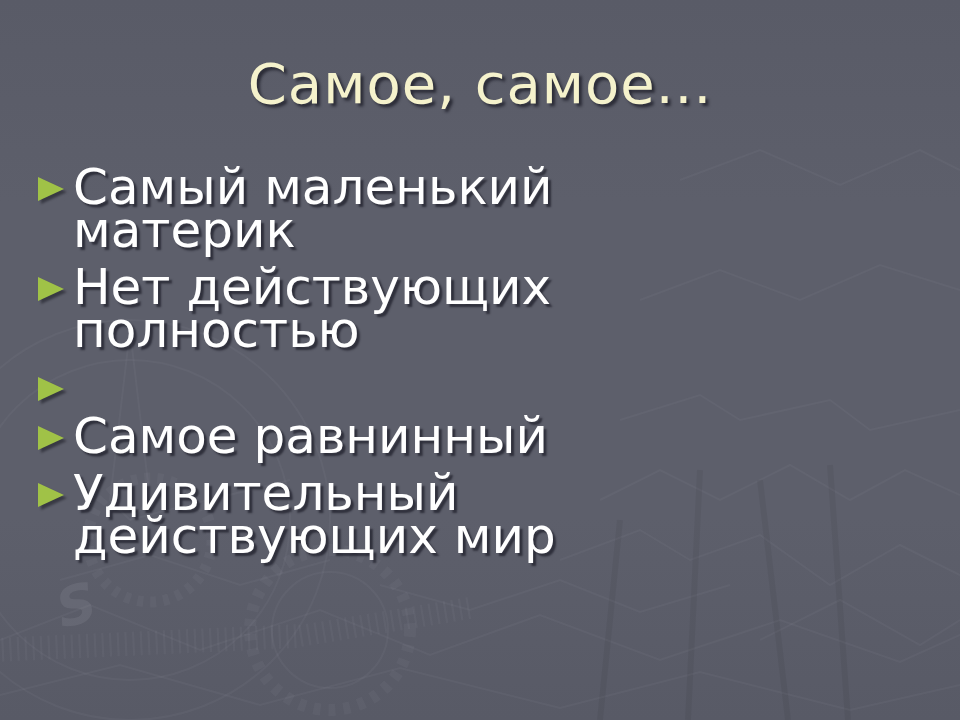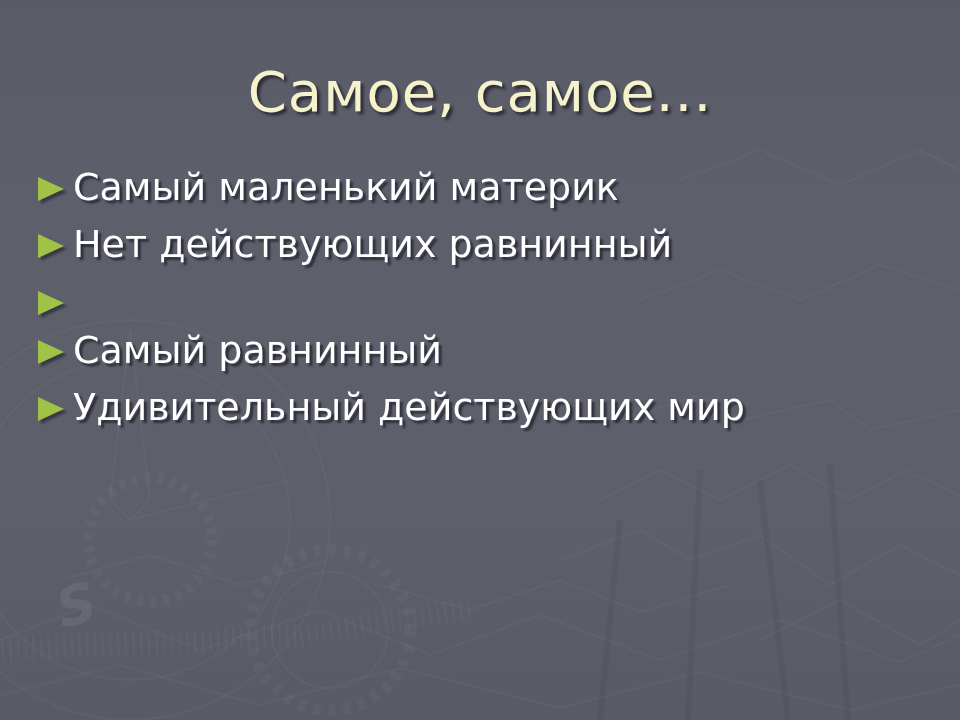--- a/index.html
+++ b/index.html
@@ -21,21 +21,21 @@
   }
   .bg-texture {
     position: absolute;
     inset: 0;
     width: 100%;
     height: 100%;
     pointer-events: none;
   }
   .title {
     position: absolute;
-    top: 58px;
+    top: 50px;
     left: 0;
     width: 100%;
     text-align: center;
     font-size: 56px;
     line-height: 1.2;
     letter-spacing: 1px;
     color: var(--title, #f5f2cc);
     text-shadow: 3px 3px 3px rgba(10,10,20,0.60);
     white-space: nowrap;
   }
@@ -55,21 +55,21 @@
     width: 26px;
     height: 24px;
     margin-top: 11px;
     margin-right: 9px;
   }
   .bullet-marker svg {
     display: block;
     filter: drop-shadow(3px 3px 1px rgba(10,10,20,0.45));
   }
   .bullet-text {
-    font-size: 38px;
+    font-size: 50px;
     line-height: 43px;
     color: var(--body_text, #ffffff);
     text-shadow: 3px 3px 2px rgba(10,10,20,0.55);
   }
 </style>
 </head>
 <body>
 
 <div class="slide">
 
@@ -123,40 +123,40 @@
       </span>
       <span class="bullet-text">Самый маленький материк</span>
     </div>
 
     <div class="bullet-item">
       <span class="bullet-marker">
         <svg width="26" height="24" viewBox="0 0 26 24">
             <polygon points="0,0 26,12 0,24" fill="var(--bullet, #a0c247)"></polygon>
           </svg>
       </span>
-      <span class="bullet-text">Нет действующих равнинный</span>
+      <span class="bullet-text">Нет действующих полностью</span>
     </div>
 
 
     <div class="bullet-item">
       <span class="bullet-marker">
         <svg width="26" height="24" viewBox="0 0 26 24">
             <polygon points="0,0 26,12 0,24" fill="var(--bullet, #a0c247)"></polygon>
           </svg>
       </span>
     </div>
 
 
     <div class="bullet-item">
       <span class="bullet-marker">
         <svg width="26" height="24" viewBox="0 0 26 24">
             <polygon points="0,0 26,12 0,24" fill="var(--bullet, #a0c247)"></polygon>
           </svg>
       </span>
-      <span class="bullet-text">Самый равнинный</span>
+      <span class="bullet-text">Самое равнинный</span>
     </div>
 
     <div class="bullet-item">
       <span class="bullet-marker">
         <svg width="26" height="24" viewBox="0 0 26 24">
             <polygon points="0,0 26,12 0,24" fill="var(--bullet, #a0c247)"></polygon>
           </svg>
       </span>
       <span class="bullet-text">Удивительный действующих мир</span>
     </div>

